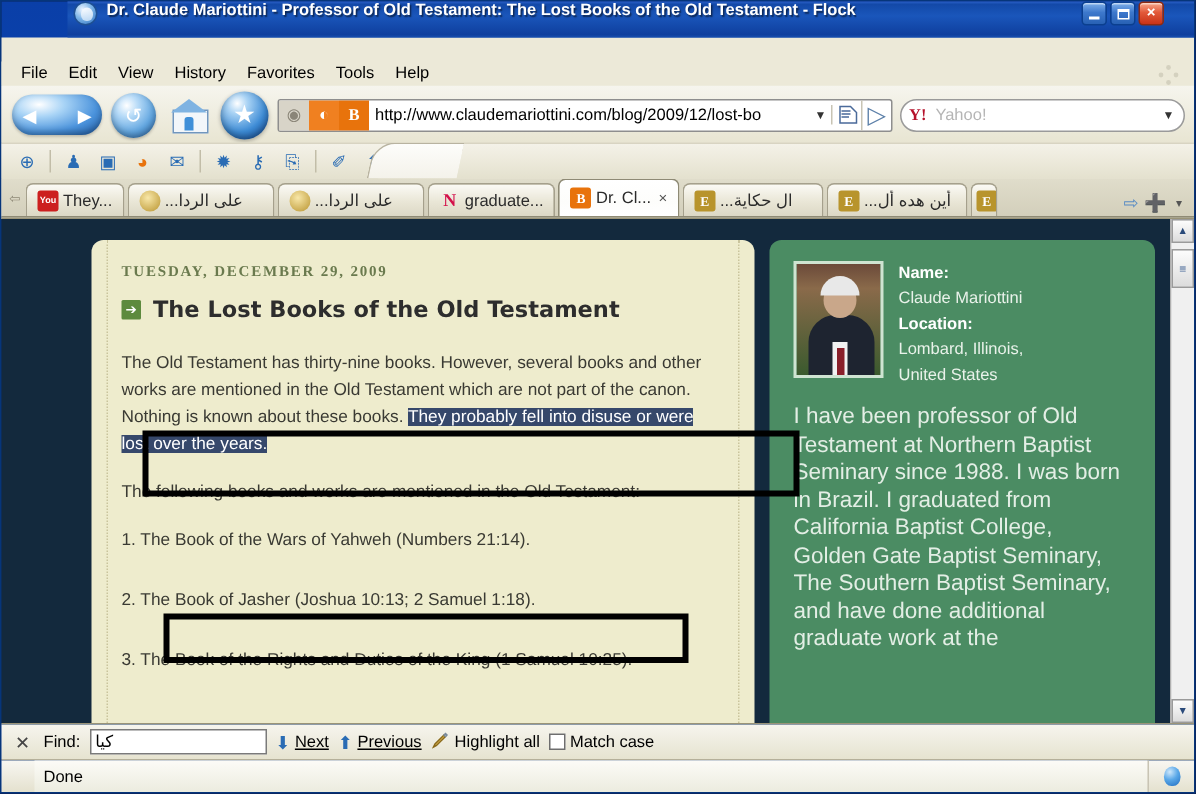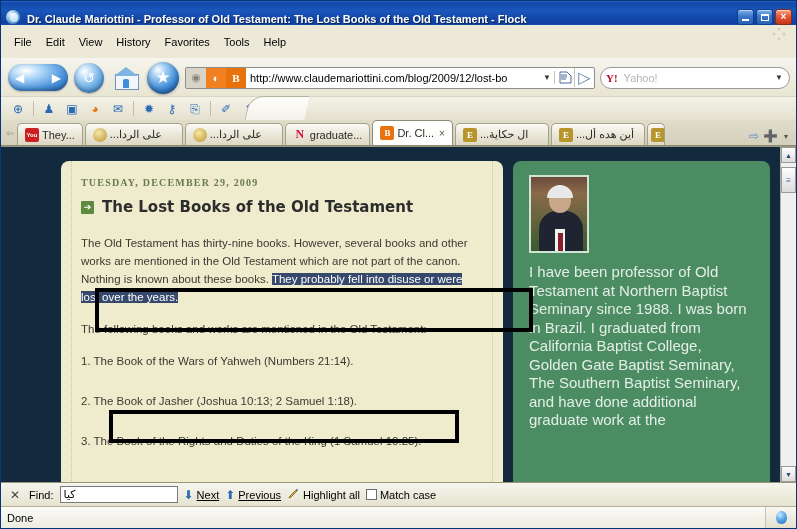--- a/index.html
+++ b/index.html
@@ -15,23 +15,24 @@
     width: 797px; height: 529px;
     background: linear-gradient(to bottom, #0a3fa8 0%, #0b50c8 100%);
     border: 1px solid #06357a;
     display: flex; flex-direction: column;
   }
 
   
   .titlebar {
     height: 24px; flex: 0 0 24px;
     background: linear-gradient(to bottom,#2a5fc8 0%,#1349a8 8%,#1a56bb 40%,#0f3f9e 92%,#174fb0 100%);
-    display: flex; align-items: flex-end;
-    padding: 0 2px 0 4px;
+    display: flex; align-items: flex-start;
+    padding: 0 18px 0 4px;
     position: relative;
+    margin-left: 44px;
   }
   .tb-icon {
     width: 16px; height: 16px; border-radius: 50%;
     background: radial-gradient(circle at 35% 30%, #eaf4ff 0%, #7fb6e8 45%, #2a6fc0 100%);
     border: 1px solid #1e4f92;
     flex: 0 0 16px;
     position: relative;
   }
   .tb-icon:after {
     content:""; position:absolute; left:4px; top:3px; width:8px; height:9px;
@@ -55,21 +56,21 @@
     box-shadow: inset 0 1px 0 rgba(255,255,255,.5);
   }
   .tb-btn.close { background: linear-gradient(to bottom,#f8a88c 0%,#e2593a 45%,#c93317 100%); border-color:#8c2a12; }
   .glyph-min { width:7px; height:2px; background:#fff; margin-top:5px; }
   .glyph-max { width:8px; height:7px; border:1px solid #fff; border-top-width:2px; }
   .glyph-close { font-size:10px; line-height:10px; font-weight:bold; }
 
   
   .chrome { background: #ece9d8; border-bottom: 1px solid #9a9478; }
 
-  .menubar { display:flex; align-items:center; height:33px; padding-left:6px; background:#ece9d8; position:relative; }
+  .menubar { display:flex; align-items:center; height:16px; padding-left:6px; background:#ece9d8; position:relative;margin-top:16px; }
   .menu-item { font-size:11px; color:#000; padding:2px 7px; cursor:default; }
   .flock-spin {
     position:absolute; right:10px; top:2px; width:14px; height:14px;
     opacity:.45;
   }
 
   .navbar {
     height: 38px; display:flex; align-items:center; gap:3px;
     padding: 1px 6px 0 6px;
     background: linear-gradient(to bottom,#f6f5ee 0%, #e8e5d2 100%);
@@ -305,20 +306,21 @@
   
   .statusbar {
     height:22px; flex:0 0 22px; display:flex; align-items:center;
     background: linear-gradient(to bottom,#f8f7f2 0%,#e4e1ce 100%);
     border-top:1px solid #b5b09a;
     font-size:11px; color:#000;
   }
   .status-text { flex:1 1 auto; padding-left:6px;
     border-right:1px solid #c8c4b4; height:100%; display:flex; align-items:center;
     background: linear-gradient(to bottom,#fcfbf7 0%,#ececdf 100%);
+    margin-left: 22px;
   }
   .status-right { width:30px; display:flex;align-items:center;justify-content:center; }
   .balloon {
     width:11px;height:13px; border-radius:50% 50% 45% 45%;
     background: radial-gradient(circle at 35% 28%, #cfe8fb 0%, #5aa8e8 45%, #1f6cc0 100%);
   }
 </style>
 </head>
 <body>
 
@@ -496,20 +498,27 @@
 
       <div class="side-col">
         <div class="about-card">
           <div class="about-row">
             <div class="avatar">
               <div class="av-body"></div>
               <div class="av-head"></div>
               <div class="av-hair"></div>
               <div class="av-shirt"></div>
               <div class="av-tie"></div>
+            </div>
+            <div class="about-meta">
+              <b>Name:</b><br>
+              <span>Claude Mariottini</span><br>
+              <b>Location:</b><br>
+              <span>Lombard, Illinois,</span><br>
+              <span>United States</span>
             </div>
           </div>
           <div class="about-bio">I have been professor of Old Testament at Northern Baptist Seminary since 1988. I was born in Brazil. I graduated from California Baptist College, Golden Gate Baptist Seminary, The Southern Baptist Seminary, and have done additional graduate work at the</div>
         </div>
       </div>
     </div>
 
     <div class="vscroll">
       <div class="sb-btn">▲</div>
       <div class="sb-track">

